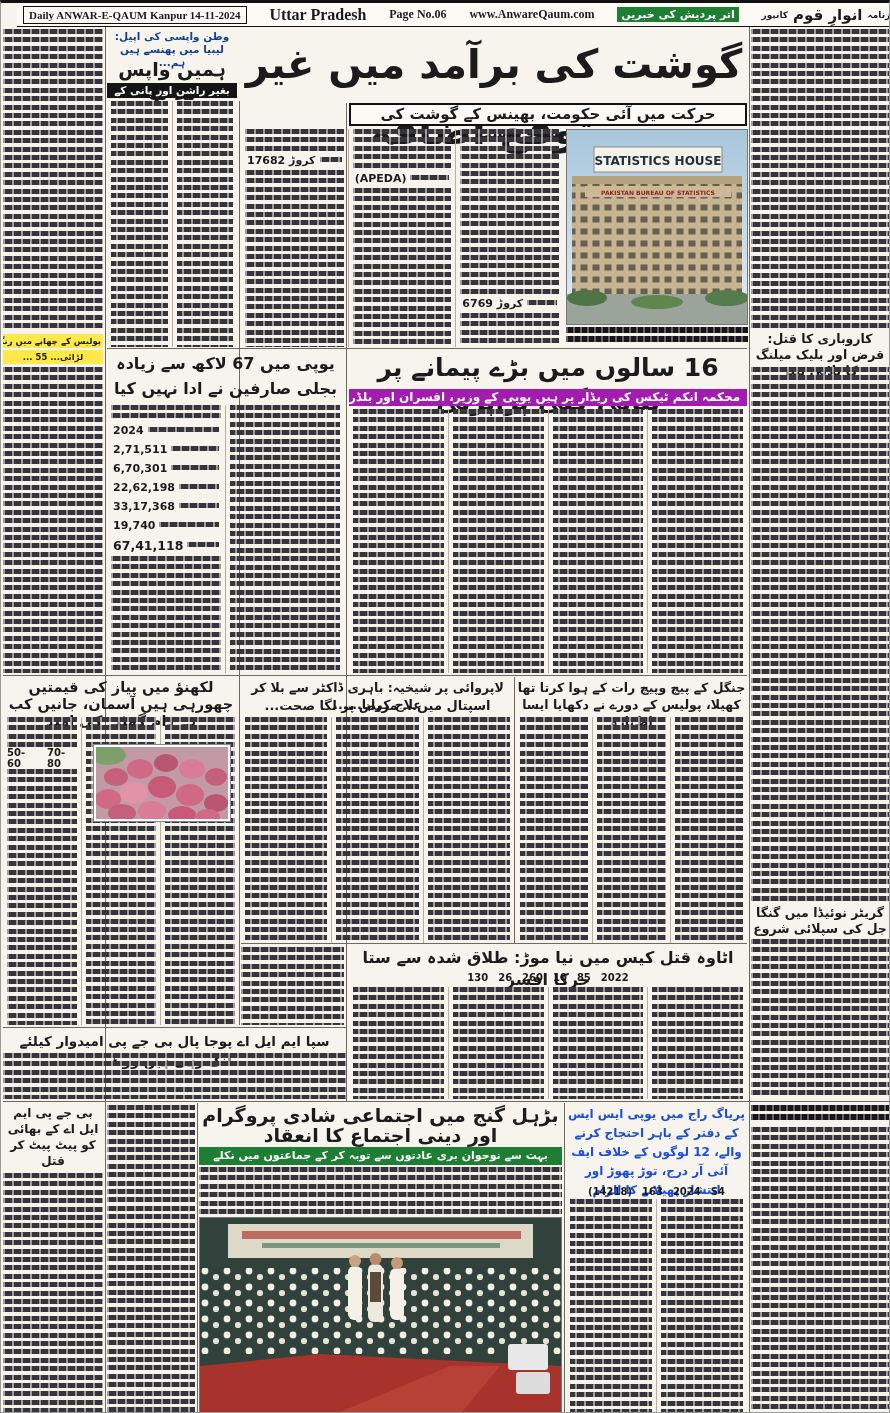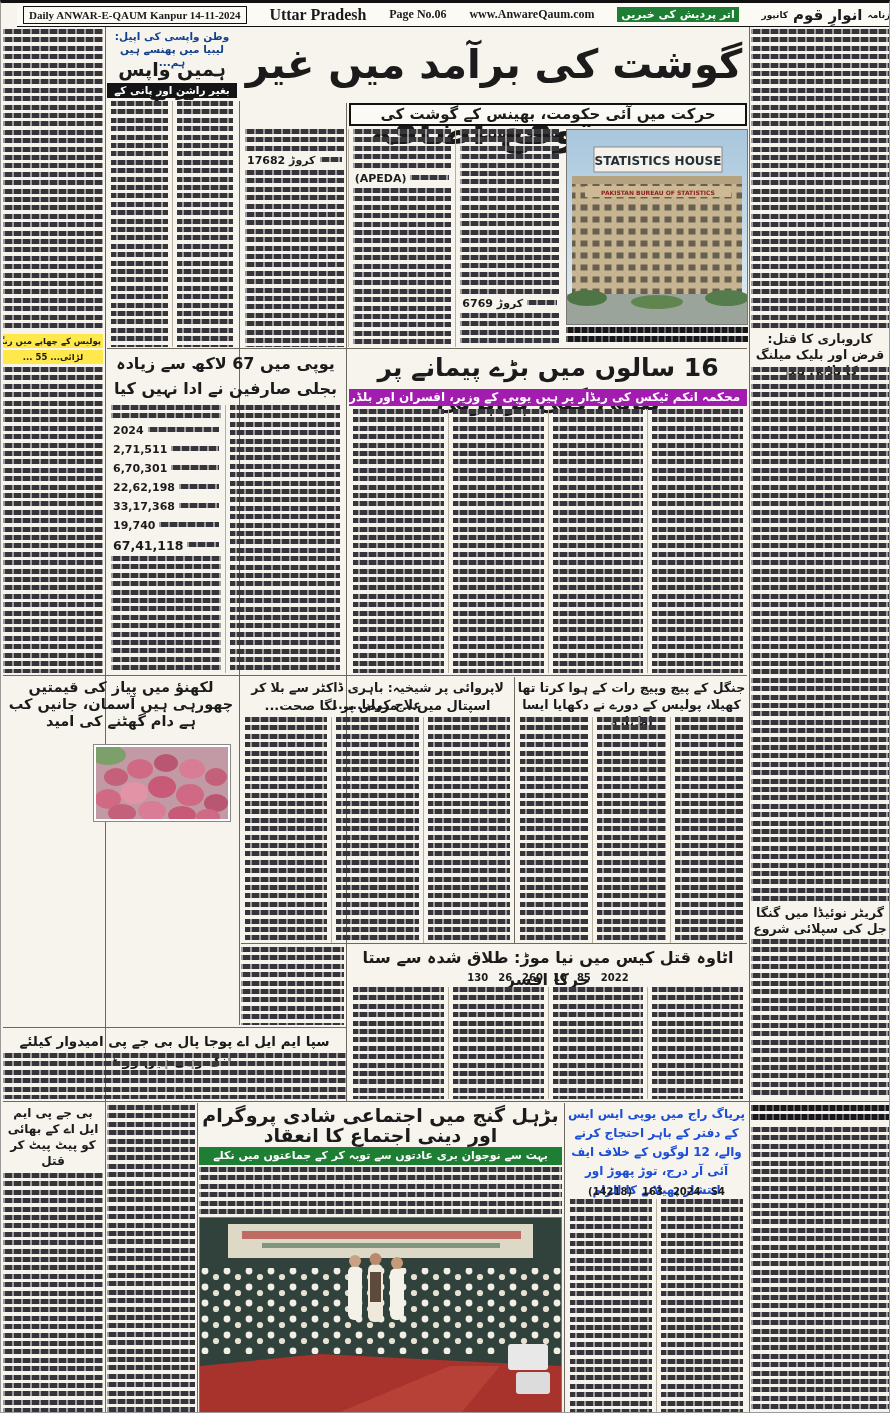--- a/index.html
+++ b/index.html
@@ -211,20 +211,34 @@
             <span class="fig big">67,41,118</span>
             <span class="figsim sim"></span>
           </div>
         <div class="sim" style="flex:1"></div>
       </div>
       <div class="c sim"></div>
     </div>
   </div>
 
   <div class="abs hl rtl" style="left:2px;top:676px;width:236px;font-size:14.5px;line-height:17px">لکھنؤ میں پیاز کی قیمتیں چھورہی ہیں آسمان، جانیں کب ہے دام گھٹنے کی امید</div>
+  <div class="abs" style="left:2px;top:714px;width:236px;height:308px">
+    <div class="cols">
+      <div class="c ccol">
+        <div class="sim" style="height:30px"></div>
+        <div class="figs-inline">
+          <span>50-60</span>
+          <span>70-80</span>
+        </div>
+        <div class="sim" style="flex:1"></div>
+      </div>
+      <div class="c sim"></div>
+      <div class="c sim"></div>
+    </div>
+  </div>
   <div class="abs photo-frame" style="left:93px;top:742px;width:136px;height:76px;border:2px solid #fff;outline:1px solid #888">
     <svg width="132" height="72" viewBox="0 0 132 72">
       <rect width="132" height="72" fill="#c29aa5"></rect>
       <ellipse cx="12" cy="8" rx="18" ry="10" fill="#7da06b"></ellipse>
       <ellipse cx="20" cy="30" rx="12" ry="9" fill="#c4607a"></ellipse>
       <ellipse cx="44" cy="22" rx="13" ry="10" fill="#d06a84"></ellipse>
       <ellipse cx="70" cy="16" rx="12" ry="9" fill="#b95671"></ellipse>
       <ellipse cx="96" cy="22" rx="13" ry="10" fill="#d87d95"></ellipse>
       <ellipse cx="120" cy="30" rx="11" ry="9" fill="#c4607a"></ellipse>
       <ellipse cx="12" cy="52" rx="13" ry="10" fill="#d06a84"></ellipse>

